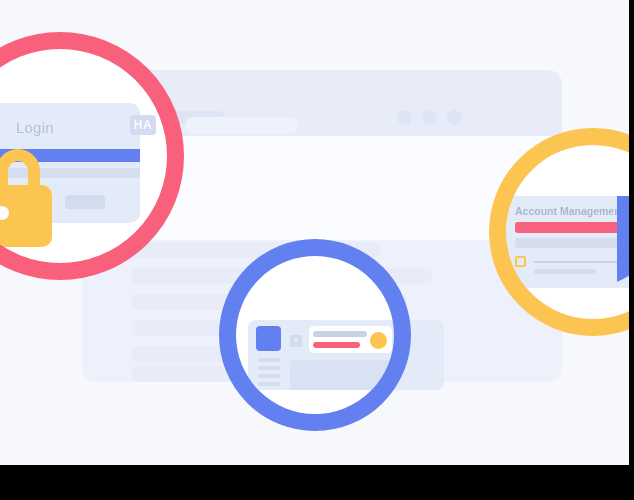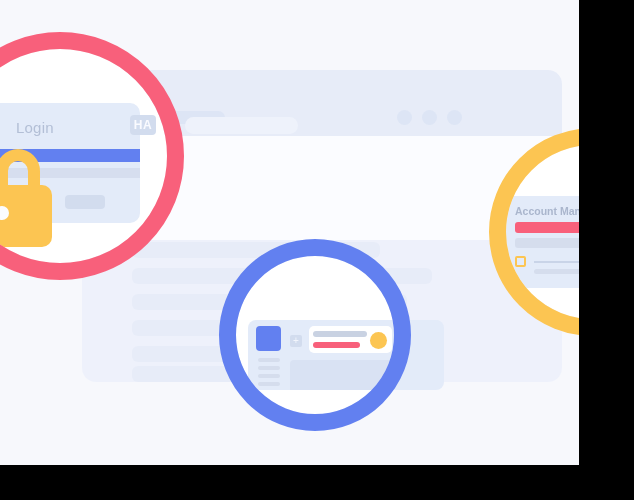--- a/index.html
+++ b/index.html
@@ -2,21 +2,21 @@
 <html><head>
 <meta charset="utf-8">
 <style>
   html, body {
     margin: 0;
     padding: 0;
     background: #000000;
   }
   #stage {
     position: relative;
-    width: 579px;
+    width: 629px;
     height: 500px;
     overflow: hidden;
     font-family: "Liberation Sans", sans-serif;
     background: #1d4ed8;
   }
   
   #canvas {
     position: absolute;
     left: 0; top: 0;
     width: 634px;

